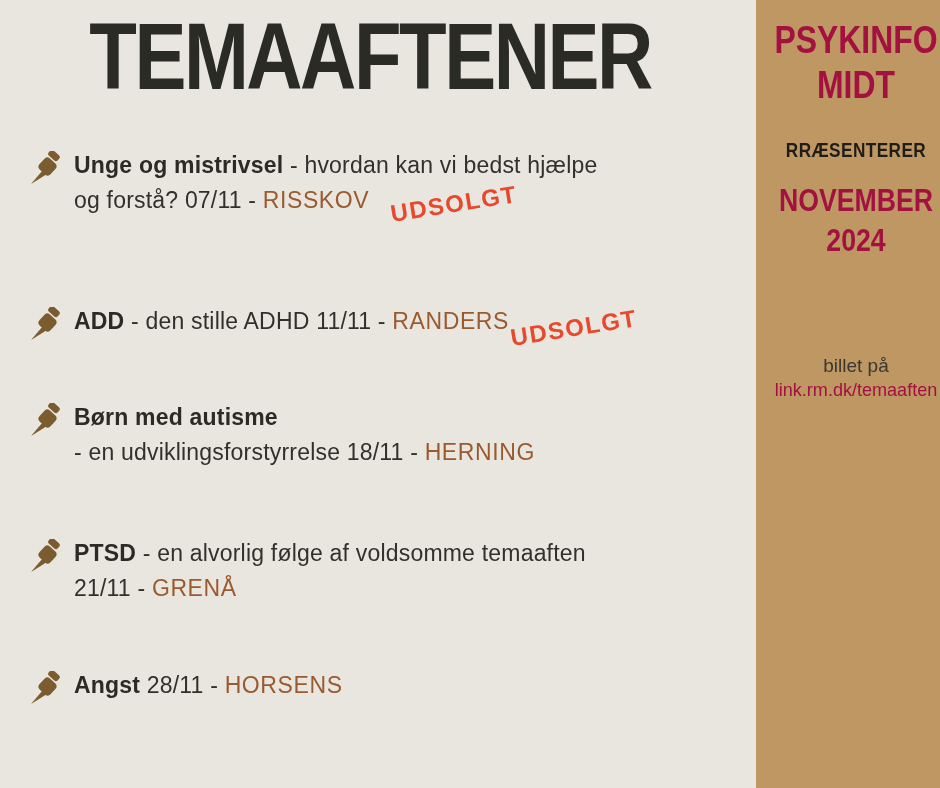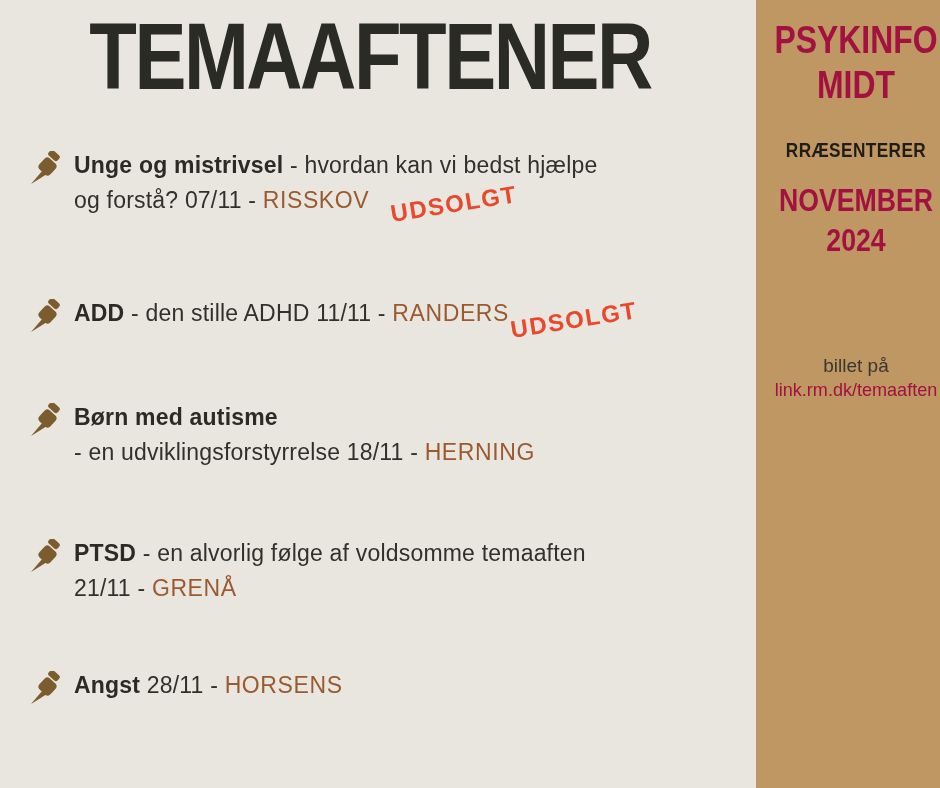--- a/index.html
+++ b/index.html
@@ -18,21 +18,21 @@
   
   .event{position:absolute;left:28px;width:672px;}
   .event .pin{position:absolute;left:0;top:3px;width:36px;height:36px;display:block;}
   .event .text{margin-left:46px;font-size:23px;line-height:35px;color:#32302A;letter-spacing:0.2px;}
   .event .b{font-weight:700;color:#2B2A25;}
   .event .city{font-weight:400;color:#9A5A30;letter-spacing:0.6px;}
   .event .badge{
     position:absolute;font-size:24px;font-weight:700;color:#E8482C;
     letter-spacing:1.5px;transform:rotate(-9deg);white-space:nowrap;
   }
-  .e1{top:148px}.e2{top:296px}.e3{top:400px}.e4{top:536px}.e5{top:668px}
+  .e1{top:148px}.e2{top:304px}.e3{top:400px}.e4{top:536px}.e5{top:668px}
   .e1 .badge{left:362px;top:42px;}
   .e2 .badge{left:482px;top:10px;}
   
   .sidebar{position:absolute;left:740px;top:0;width:200px;height:788px;background:#BE9763;margin-left:16px;}
   .sidebar .blk{position:absolute;left:0;width:200px;text-align:center;}
   .brand{top:18px;font-size:38px;line-height:45px;font-weight:800;color:#A31140;
     transform:scaleX(0.84);transform-origin:50% 0;letter-spacing:0;}
   .presents{top:139px;font-size:20px;font-weight:700;color:#201D18;letter-spacing:0.5px;
     transform:scaleX(0.86);transform-origin:50% 0;}
   .month{top:181px;font-size:31px;line-height:40px;font-weight:800;color:#A31140;

